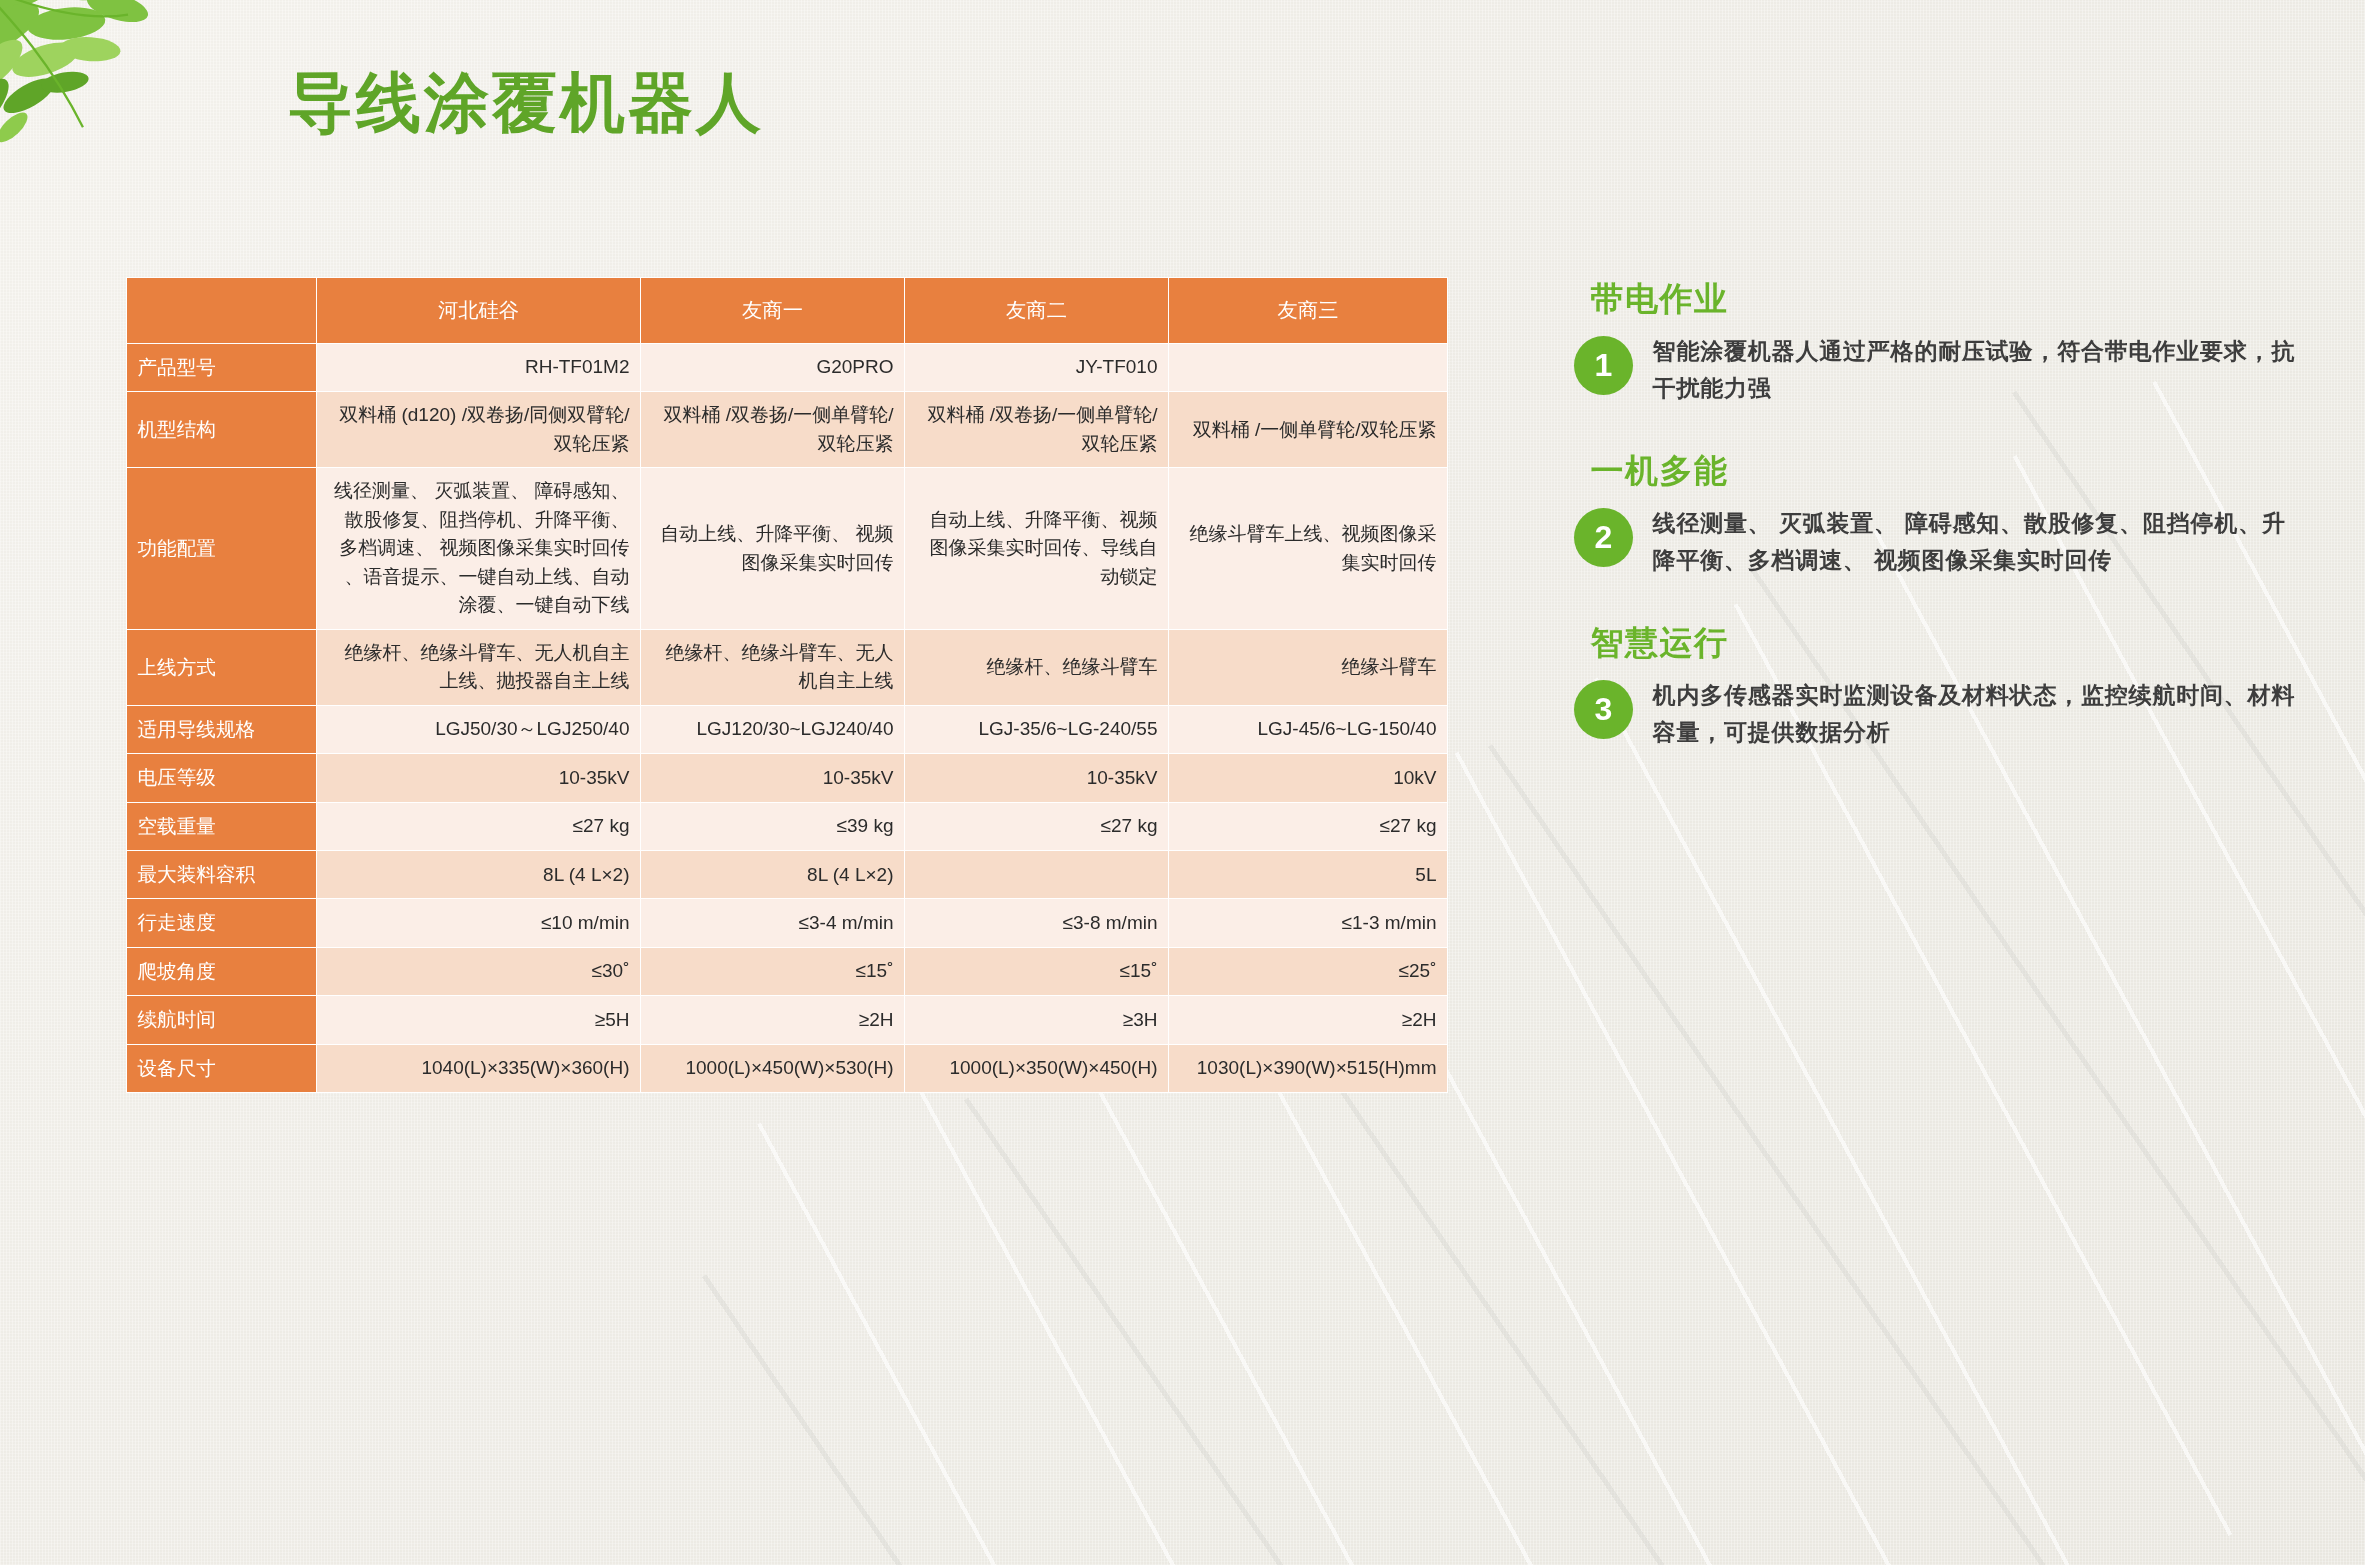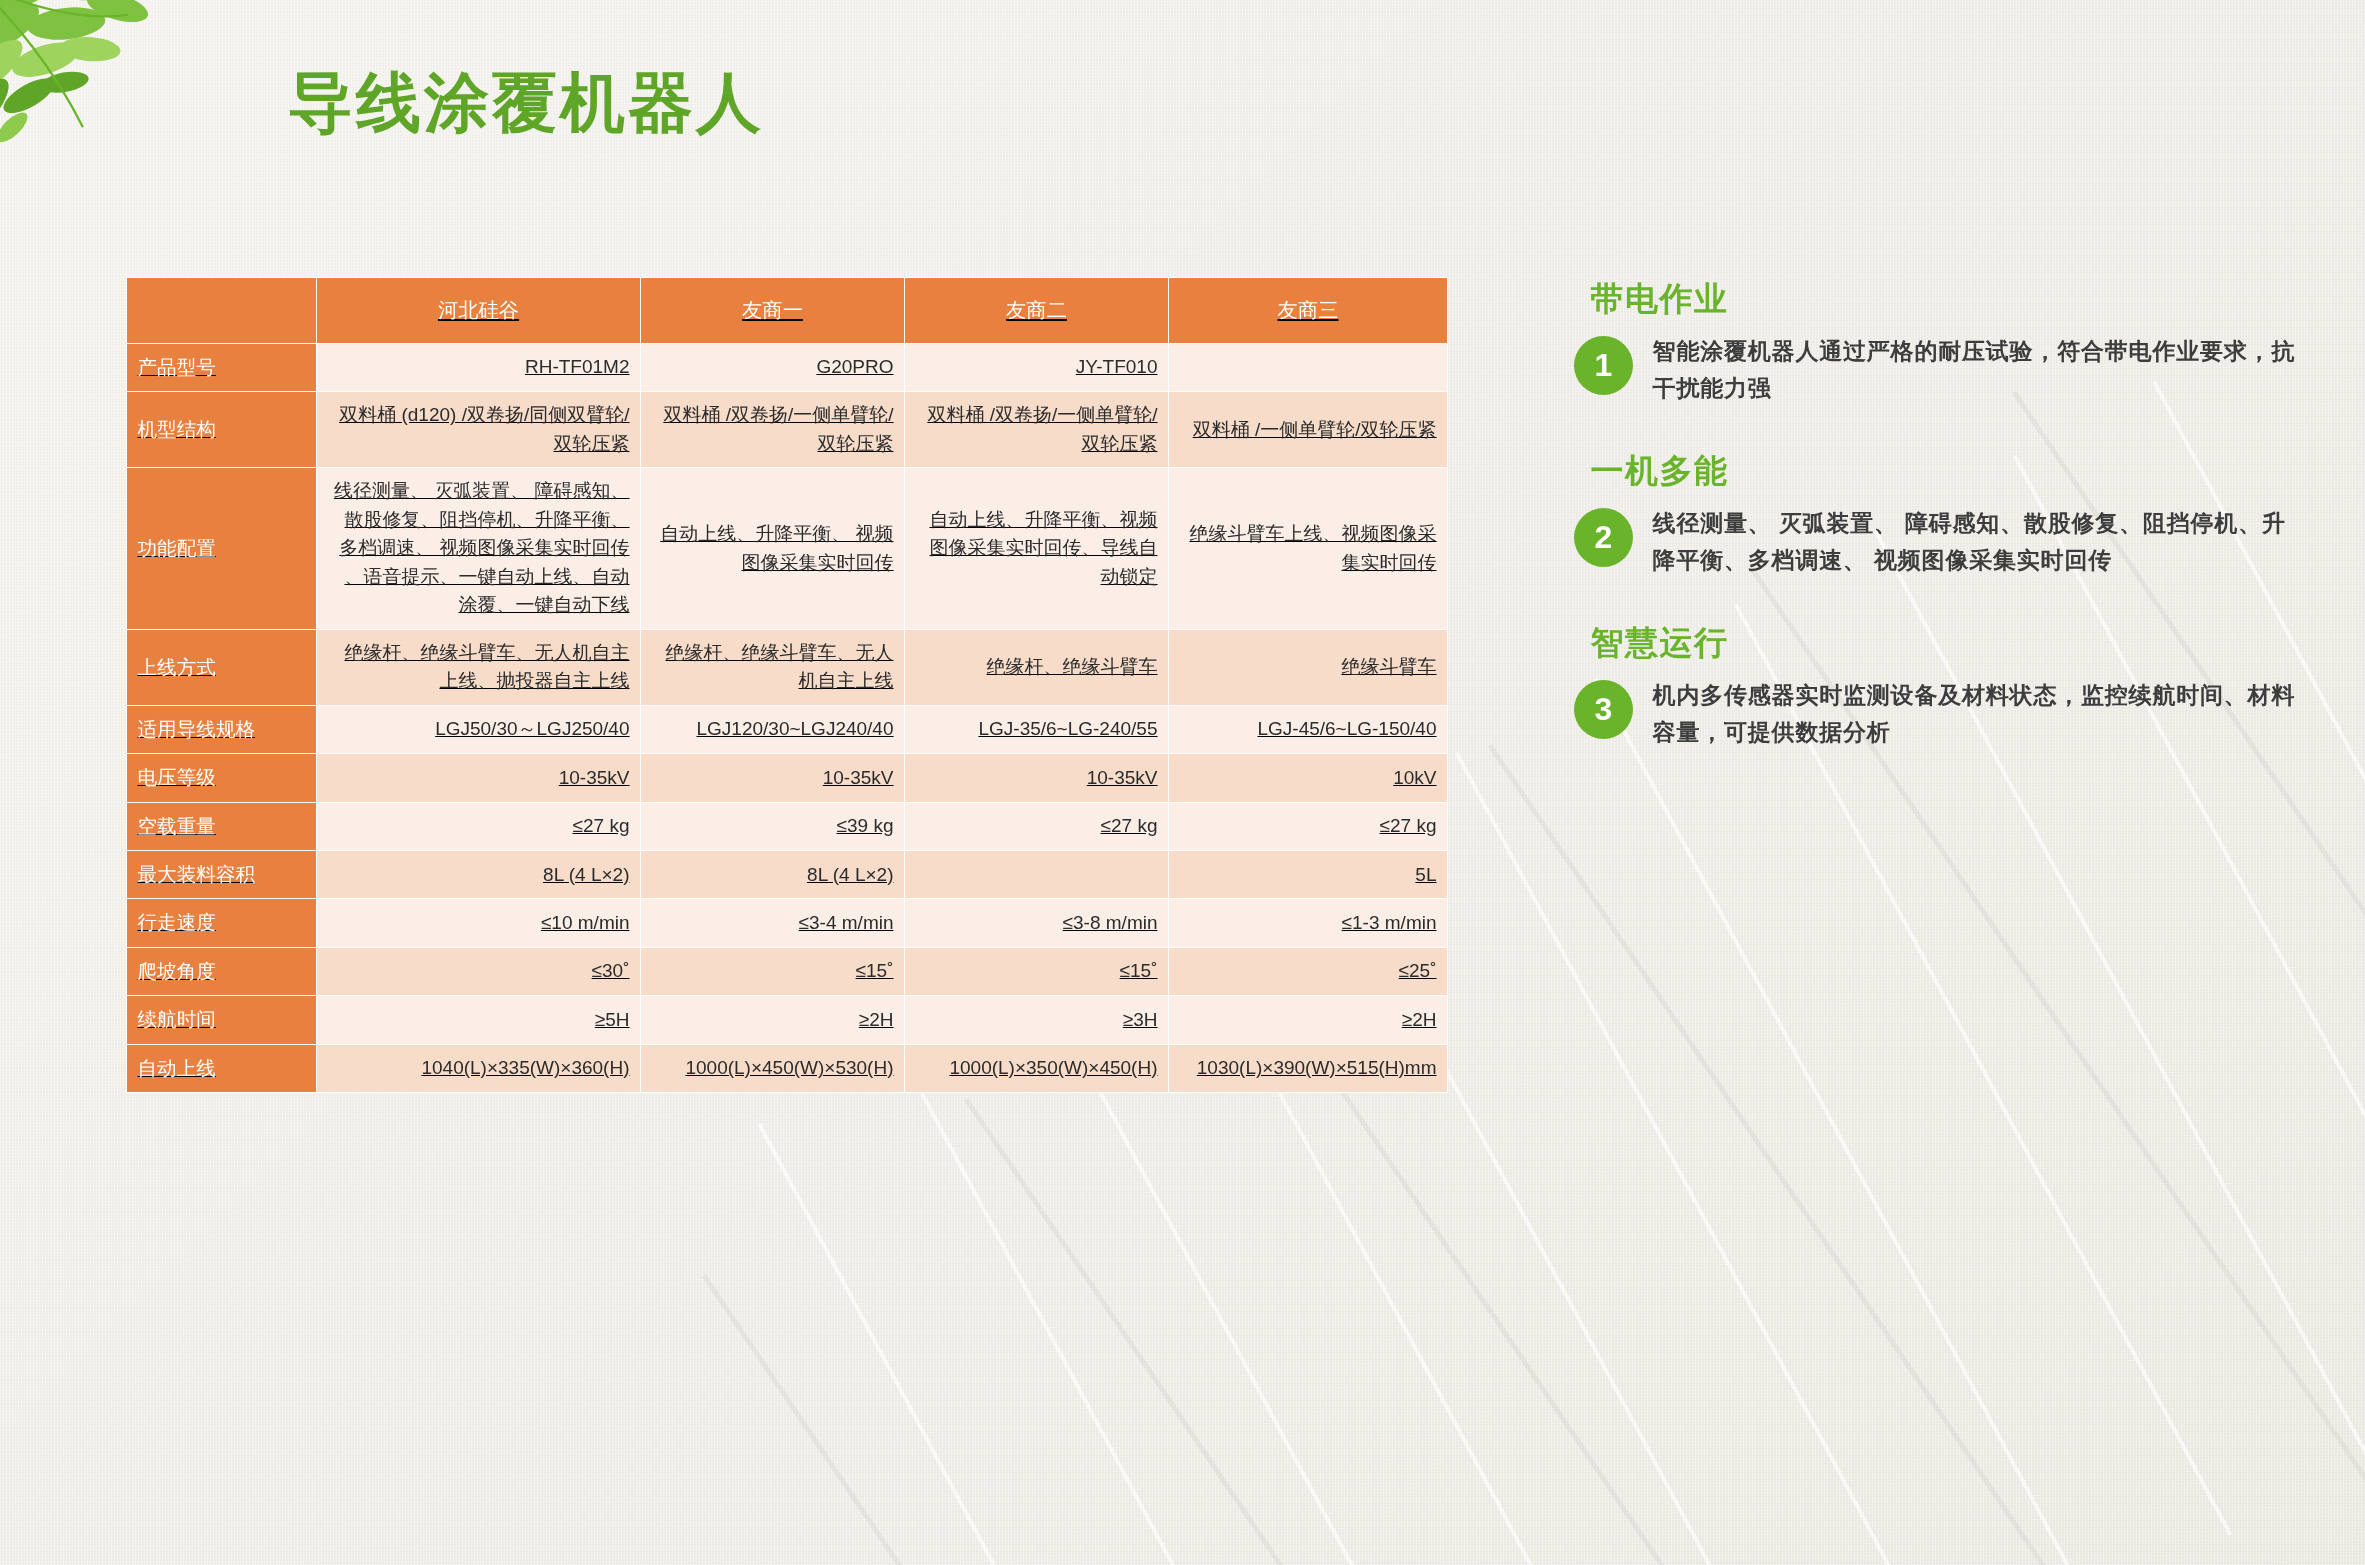--- a/index.html
+++ b/index.html
@@ -93,21 +93,20 @@
     font-family: "DejaVu Sans", "Liberation Sans", sans-serif;
     text-align: center;
   }
 
   
   .table-wrap {
     position: absolute;
     left: 126px;
     top: 277px;
     width: 1319px;
-    text-decoration: underline;
   }
   table.spec {
     border-collapse: collapse;
     width: 100%;
     table-layout: fixed;
     font-size: 19px;
     color: #2b2b2b;
   }
   table.spec col.c0 { width: 190px; }
   table.spec col.c1 { width: 324px; }
@@ -320,21 +319,21 @@
         <td class="val">≤25˚</td>
       </tr>
       <tr>
         <td class="rowlabel">续航时间</td>
         <td class="val">≥5H</td>
         <td class="val">≥2H</td>
         <td class="val">≥3H</td>
         <td class="val">≥2H</td>
       </tr>
       <tr class="alt">
-        <td class="rowlabel">自动上线</td>
+        <td class="rowlabel">设备尺寸</td>
         <td class="val">1040(L)×335(W)×360(H)</td>
         <td class="val">1000(L)×450(W)×530(H)</td>
         <td class="val">1000(L)×350(W)×450(H)</td>
         <td class="val">1030(L)×390(W)×515(H)mm</td>
       </tr>
     </tbody>
   </table>
 </div>
 
 <div class="features">

